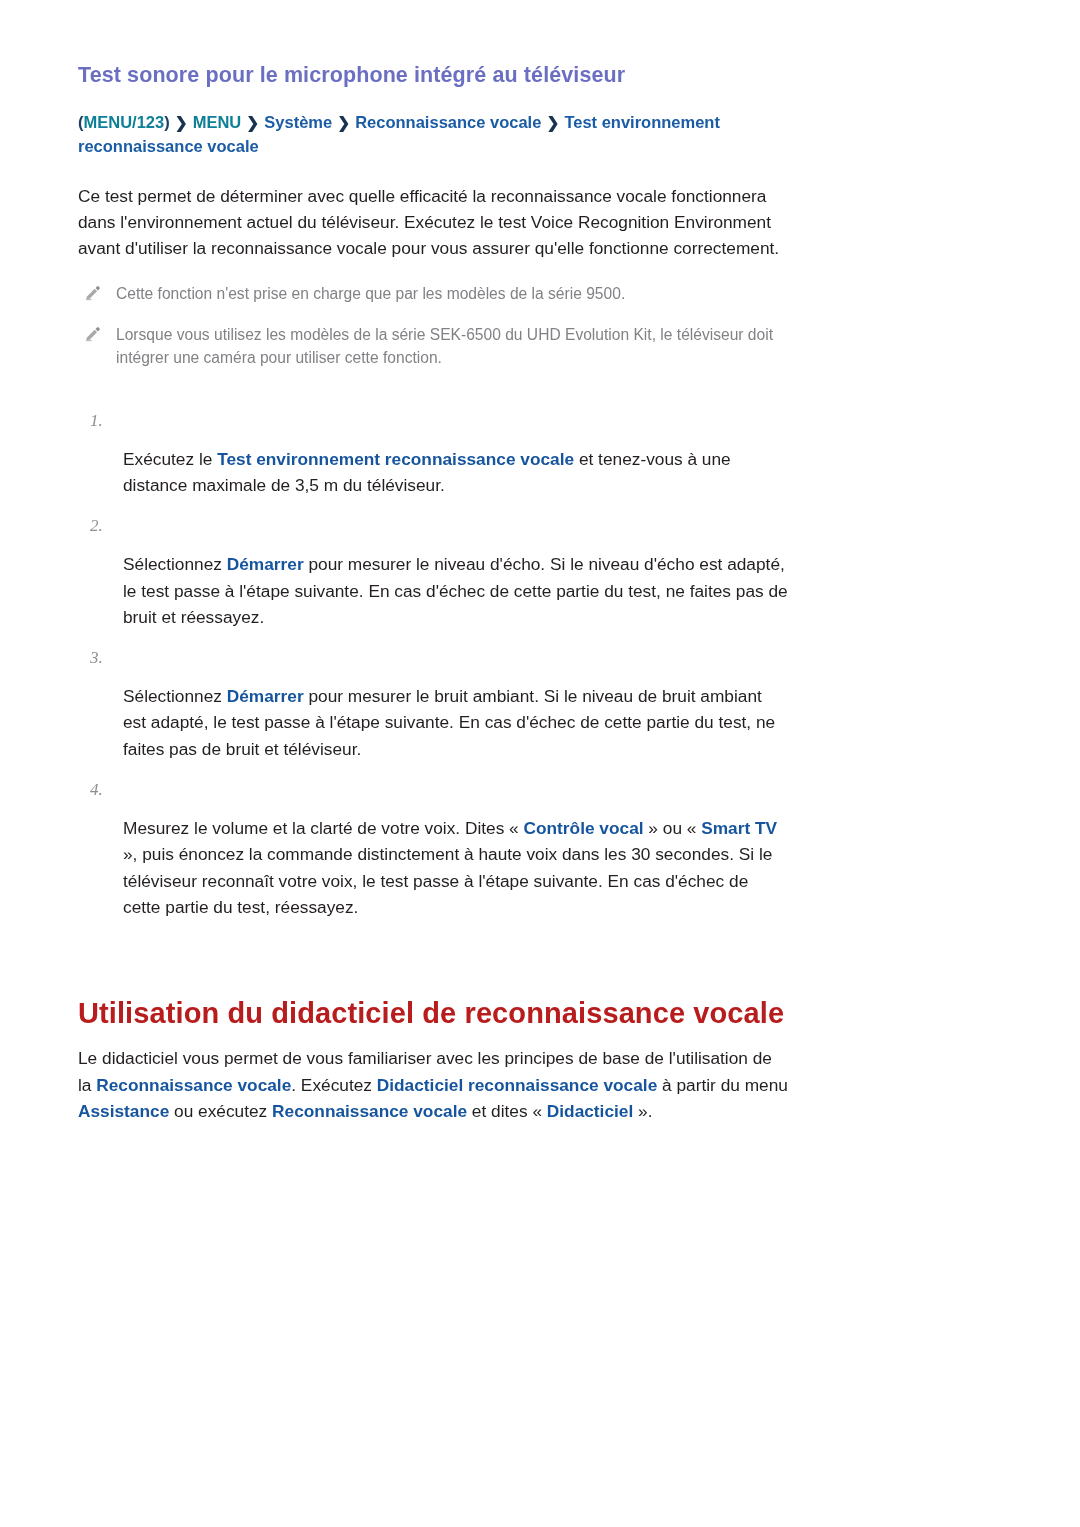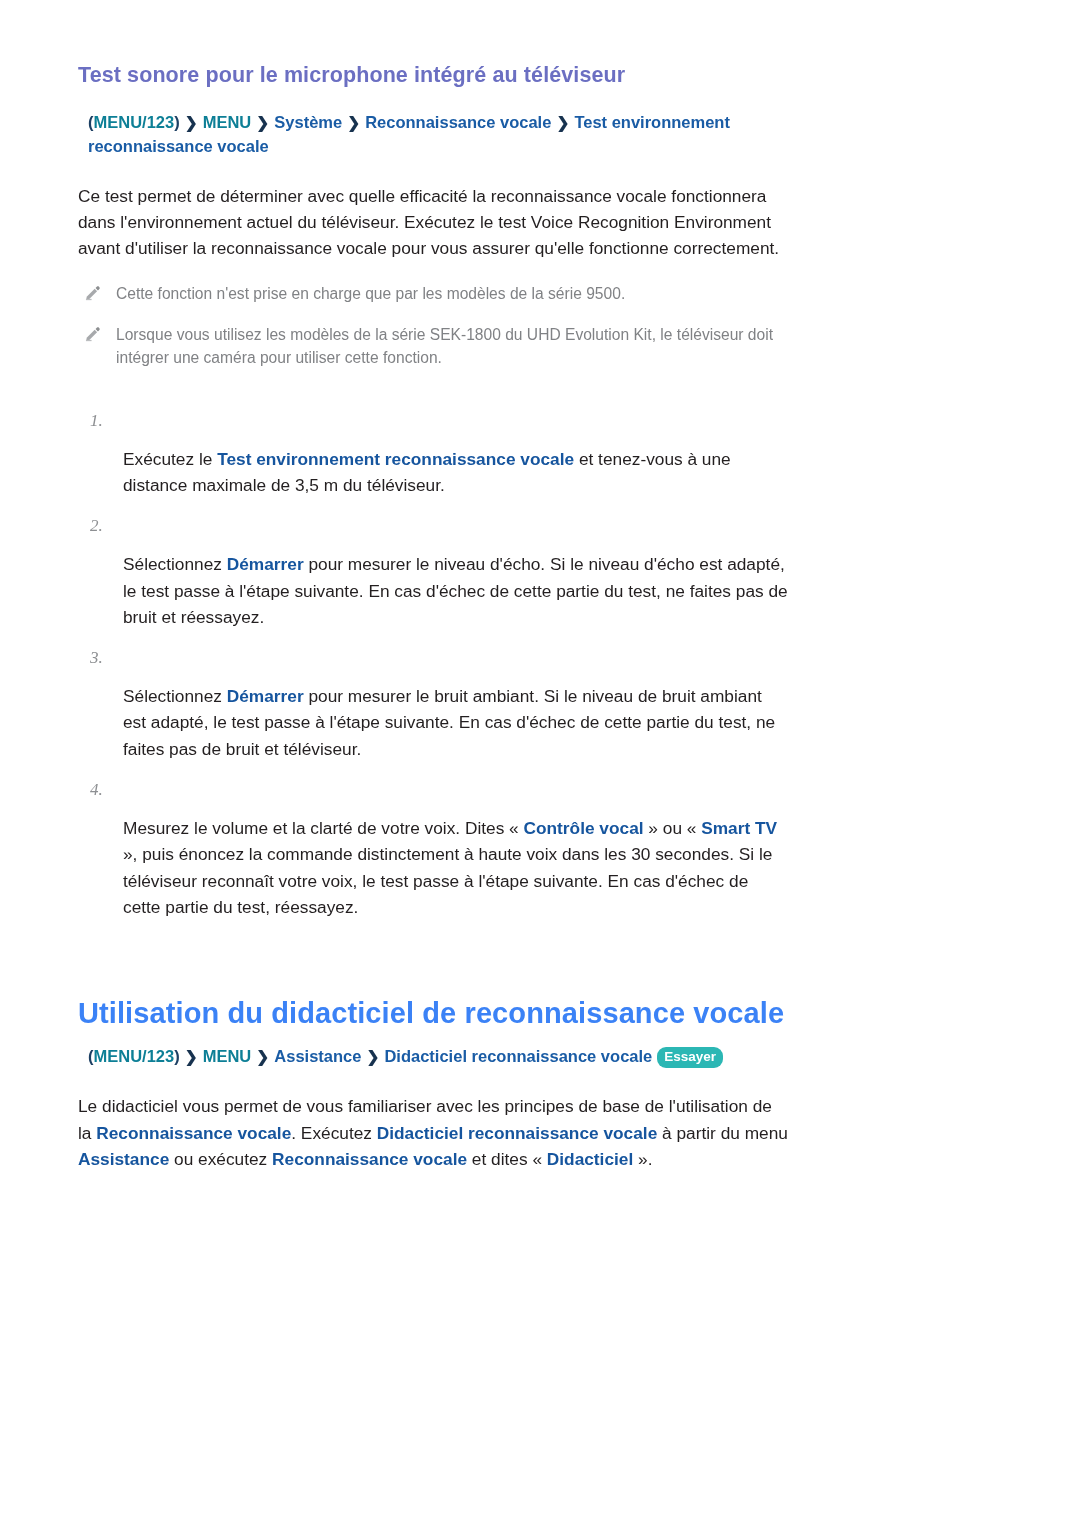--- a/index.html
+++ b/index.html
@@ -27,32 +27,32 @@
     font-size: 21.5px;
     font-weight: bold;
     color: #6b6fc2;
     letter-spacing: 0.1px;
     line-height: 1.25;
     margin: 0 0 22px 0;
   }
   .h-main {
     font-size: 29px;
     font-weight: bold;
-    color: #3b82f6;
+    color: #b91c1c;
     letter-spacing: 0.1px;
     line-height: 1.25;
     margin: 0 0 14px 0;
   }
 
   
   .breadcrumb {
     font-size: 16.5px;
     font-weight: bold;
     line-height: 1.45;
-    margin: 0 0 24px 10px;
+    margin: 0 0 24px 0;
     color: #1b3f6e;
   }
   .bc-paren { color: #1c3f63; font-weight: bold; }
   .bc-teal  { color: #0d7f96; }
   .bc-blue  { color: #1a5ca5; }
   .bc-sep   {
     color: #17324f;
     font-weight: bold;
     padding: 0 5px;
     font-size: 15.5px;
@@ -162,21 +162,21 @@
     </div>
     <div class="note">
       <span class="note-icon">
         <svg width="17" height="17" viewBox="0 0 20 20" aria-hidden="true">
           <path d="M3.2 15.1 L12.6 5.7 L15.4 8.5 L6.0 17.9 L2.6 18.6 Z" fill="#a7a9ac"></path>
           <path d="M13.6 4.7 L15.3 3.0 C15.9 2.4 16.8 2.4 17.4 3.0 L18.1 3.7
                    C18.7 4.3 18.7 5.2 18.1 5.8 L16.4 7.5 Z" fill="#8c8e90"></path>
           <rect x="2.3" y="17.5" width="6.6" height="1.5" fill="#bcbec0"></rect>
         </svg>
       </span>
-      <span class="note-body">Lorsque vous utilisez les modèles de la série SEK-1800 du UHD Evolution Kit, le téléviseur doit intégrer une caméra pour utiliser cette fonction.</span>
+      <span class="note-body">Lorsque vous utilisez les modèles de la série SEK-6500 du UHD Evolution Kit, le téléviseur doit intégrer une caméra pour utiliser cette fonction.</span>
     </div>
   </div>
 
   <div class="spacer-1"></div>
 
   <ol class="steps">
     <li class="step">
       <span class="step-num">1.</span>
       <span class="step-body"><span>Exécutez le </span><span class="kw">Test environnement reconnaissance vocale</span><span> et tenez-vous à une distance maximale de 3,5 m du téléviseur.</span></span>
     </li>
@@ -194,19 +194,16 @@
     <li class="step">
       <span class="step-num">4.</span>
       <span class="step-body"><span>Mesurez le volume et la clarté de votre voix. Dites « </span><span class="kw">Contrôle vocal</span><span> » ou « </span><span class="kw">Smart TV</span><span> », puis énoncez la commande distinctement à haute voix dans les 30 secondes. Si le téléviseur reconnaît votre voix, le test passe à l'étape suivante. En cas d'échec de cette partie du test, réessayez.</span></span>
     </li>
   </ol>
 
   <div class="spacer-2"></div>
 
   <h1 class="h-main">Utilisation du didacticiel de reconnaissance vocale</h1>
 
-  <div class="breadcrumb">
-    <span class="bc-paren">(</span><span class="bc-teal">MENU/123</span><span class="bc-paren">)</span><span class="bc-sep">❯</span><span class="bc-teal">MENU</span><span class="bc-sep">❯</span><span class="bc-blue">Assistance</span><span class="bc-sep">❯</span><span class="bc-blue">Didacticiel reconnaissance vocale</span><span class="badge-try">Essayer</span>
-  </div>
 
   <p class="para"><span>Le didacticiel vous permet de vous familiariser avec les principes de base de l'utilisation de la </span><span class="kw">Reconnaissance vocale</span><span>. Exécutez </span><span class="kw">Didacticiel reconnaissance vocale</span><span> à partir du menu </span><span class="kw">Assistance</span><span> ou exécutez </span><span class="kw">Reconnaissance vocale</span><span> et dites « </span><span class="kw">Didacticiel</span><span> ».</span></p>
 
 </div>
 
 </body></html>

